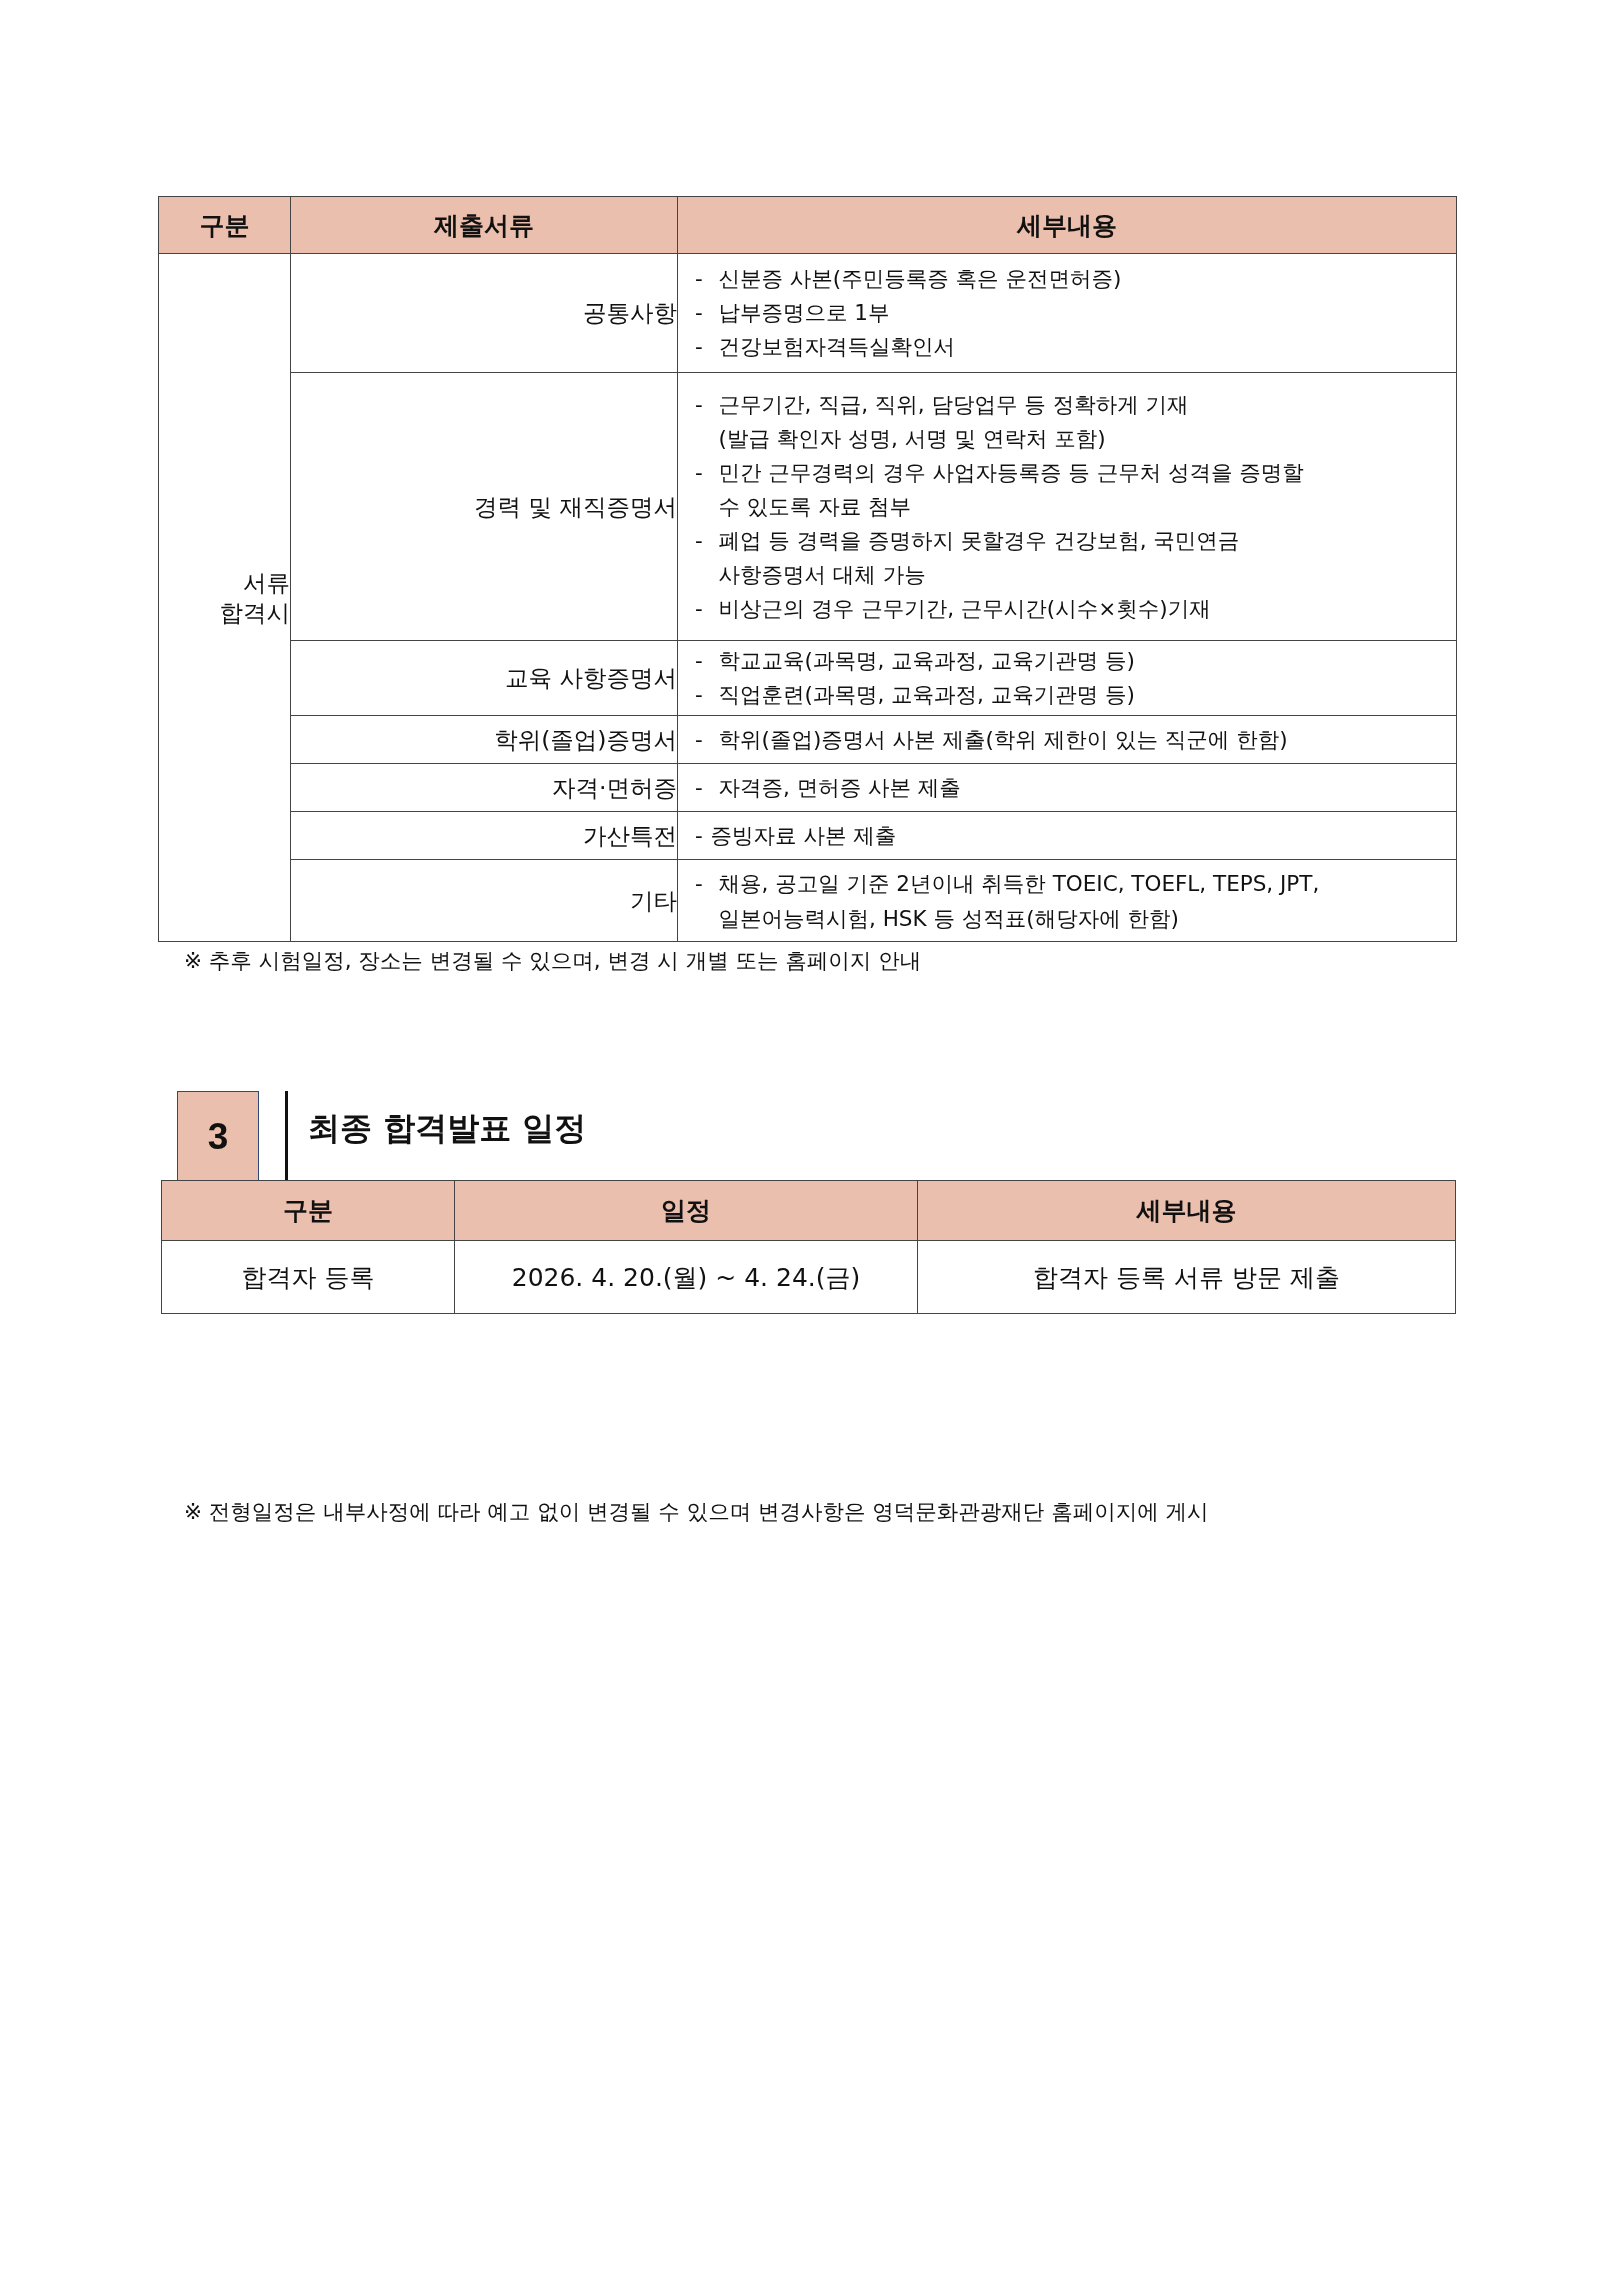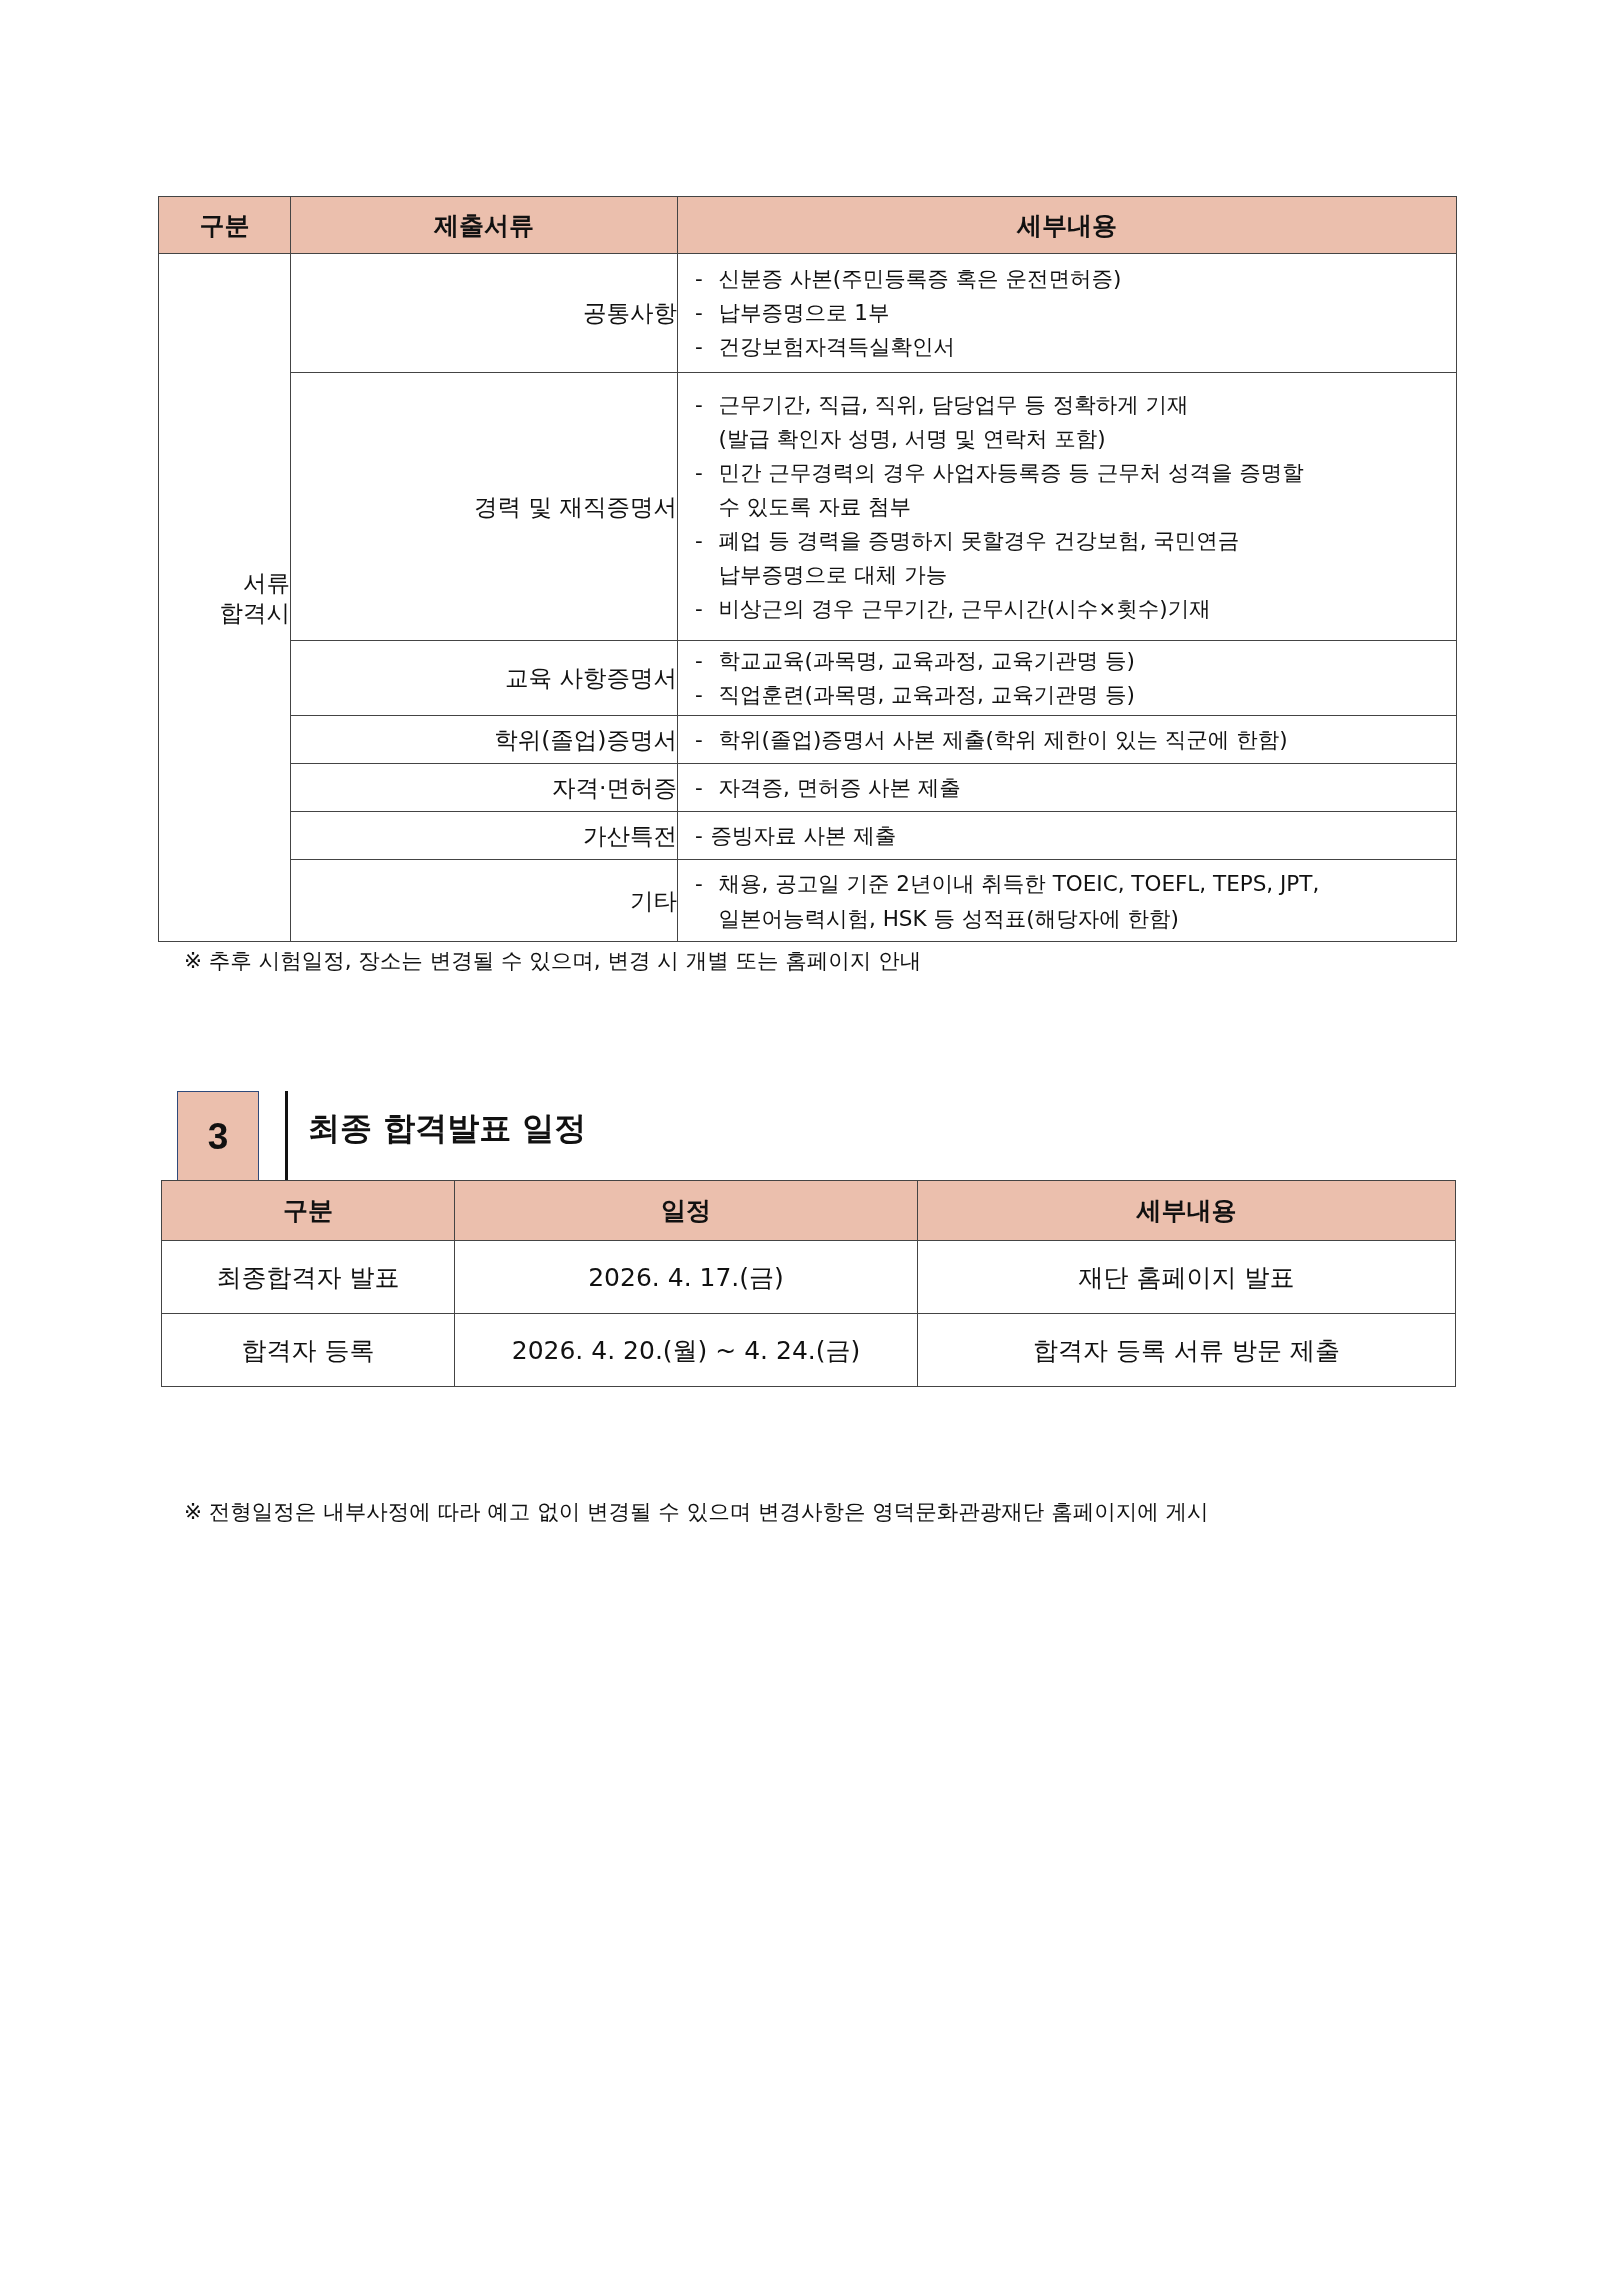--- a/index.html
+++ b/index.html
@@ -97,21 +97,21 @@
             <span class="cont">(발급 확인자 성명, 서명 및 연락처 포함)</span>
           </span>
         <span class="bl">
             <span class="dash">-</span>
             <span class="cont">민간 근무경력의 경우 사업자등록증 등 근무처 성격을 증명할</span>
             <span class="cont">수 있도록 자료 첨부</span>
           </span>
         <span class="bl">
             <span class="dash">-</span>
             <span class="cont">폐업 등 경력을 증명하지 못할경우 건강보험, 국민연금</span>
-            <span class="cont">납부증명으로 대체 가능</span>
+            <span class="cont">사항증명서 대체 가능</span>
           </span>
         <span class="bl">
             <span class="dash">-</span>
             <span class="cont">비상근의 경우 근무기간, 근무시간(시수×횟수)기재</span>
           </span>
       </td>
     </tr>
     <tr style="height:75px">
       <td class="center">교육 사항증명서</td>
       <td class="detail">
@@ -180,25 +180,20 @@
     </colgroup>
   <thead>
     <tr style="height:60px">
       <th>구분</th>
       <th>일정</th>
       <th>세부내용</th>
     </tr>
   </thead>
   <tbody>
     <tr style="height:73px">
-      <td>최종합격자 발표</td>
-      <td>2026. 4. 17.(금)</td>
-      <td>재단 홈페이지 발표</td>
-    </tr>
-    <tr style="height:73px">
       <td>합격자 등록</td>
       <td>2026. 4. 20.(월) ~ 4. 24.(금)</td>
       <td>합격자 등록 서류 방문 제출</td>
     </tr>
   </tbody>
 </table>
 
 <div class="abs note" style="left:164px; top:1497px;">※ 전형일정은 내부사정에 따라 예고 없이 변경될 수 있으며 변경사항은 영덕문화관광재단 홈페이지에 게시</div>
 
 

